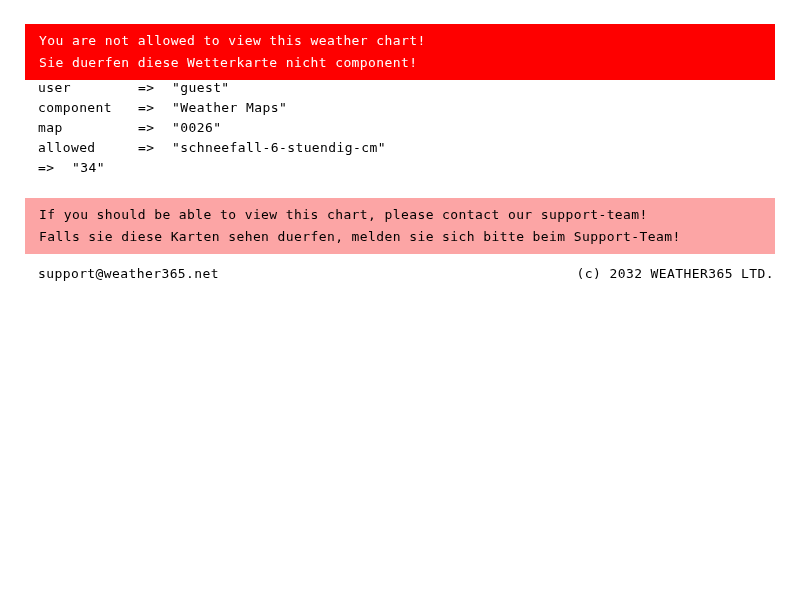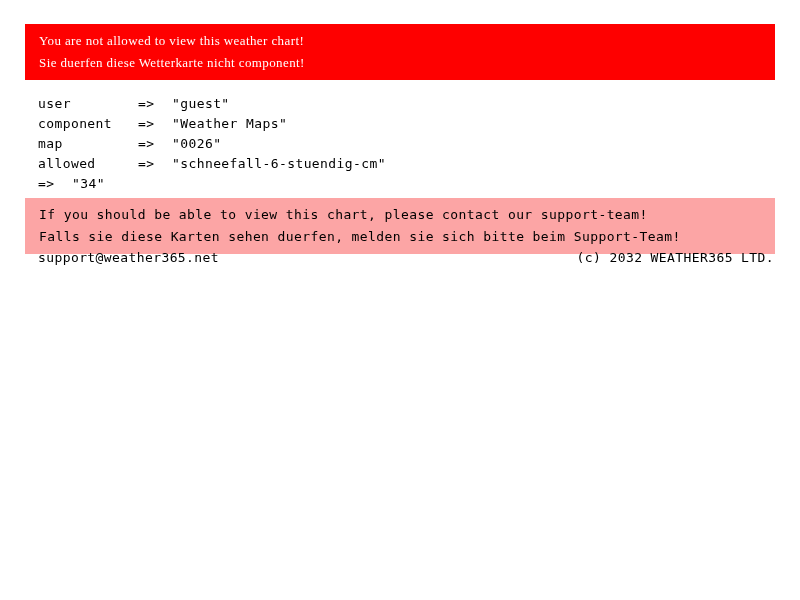--- a/index.html
+++ b/index.html
@@ -24,37 +24,35 @@
     position: absolute;
     left: 25px;
     width: 750px;
     box-sizing: border-box;
     padding: 6px 14px;
   }
   .banner-error {
     top: 24px;
     background: #fe0000;
     color: #ffffff;
-    font-family: Liberation Serif, serif;
   }
   .banner-info {
     top: 198px;
     background: #fca5a5;
     color: #000000;
   }
   .banner-line {
     line-height: 22px;
     white-space: pre;
     letter-spacing: 0.4px;
   }
   .params {
     position: absolute;
     left: 38px;
     top: 78px;
-    margin-top: 16px;
   }
   .param-row {
     display: flex;
     line-height: 20px;
     white-space: pre;
     letter-spacing: 0.4px;
   }
   .param-key {
     width: 100px;
     flex: 0 0 100px;
@@ -62,21 +60,21 @@
   .param-arrow {
     width: 34px;
     flex: 0 0 34px;
   }
   .param-val {
     flex: 1 1 auto;
   }
   .footer {
     position: absolute;
     left: 38px;
-    top: 248px;
+    top: 264px;
     width: 736px;
     display: flex;
     justify-content: space-between;
     line-height: 20px;
     white-space: pre;
     letter-spacing: 0.4px;
     text-align: center;
   }
 </style>
 </head>

